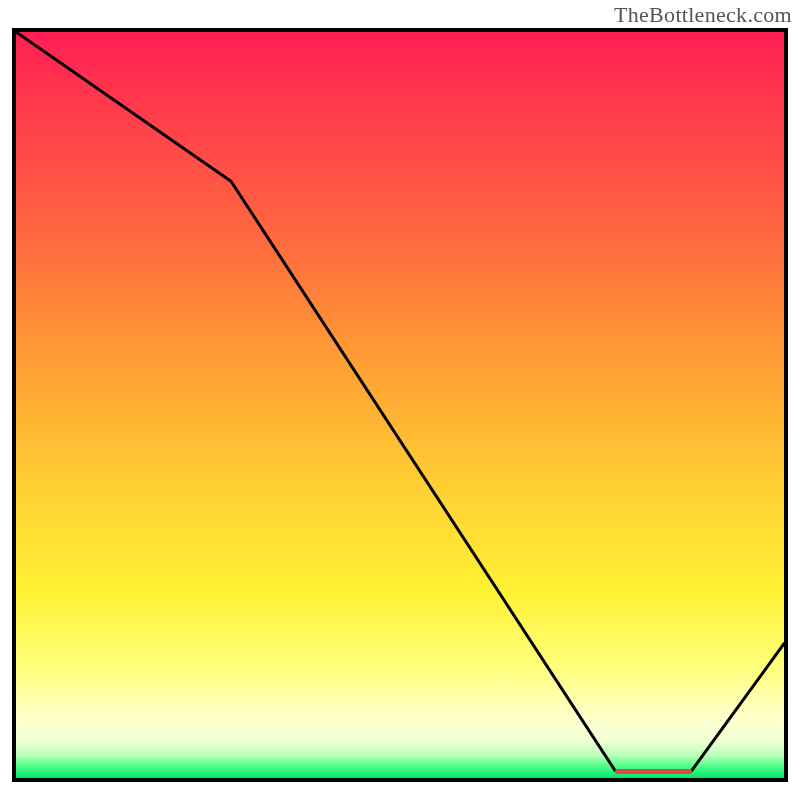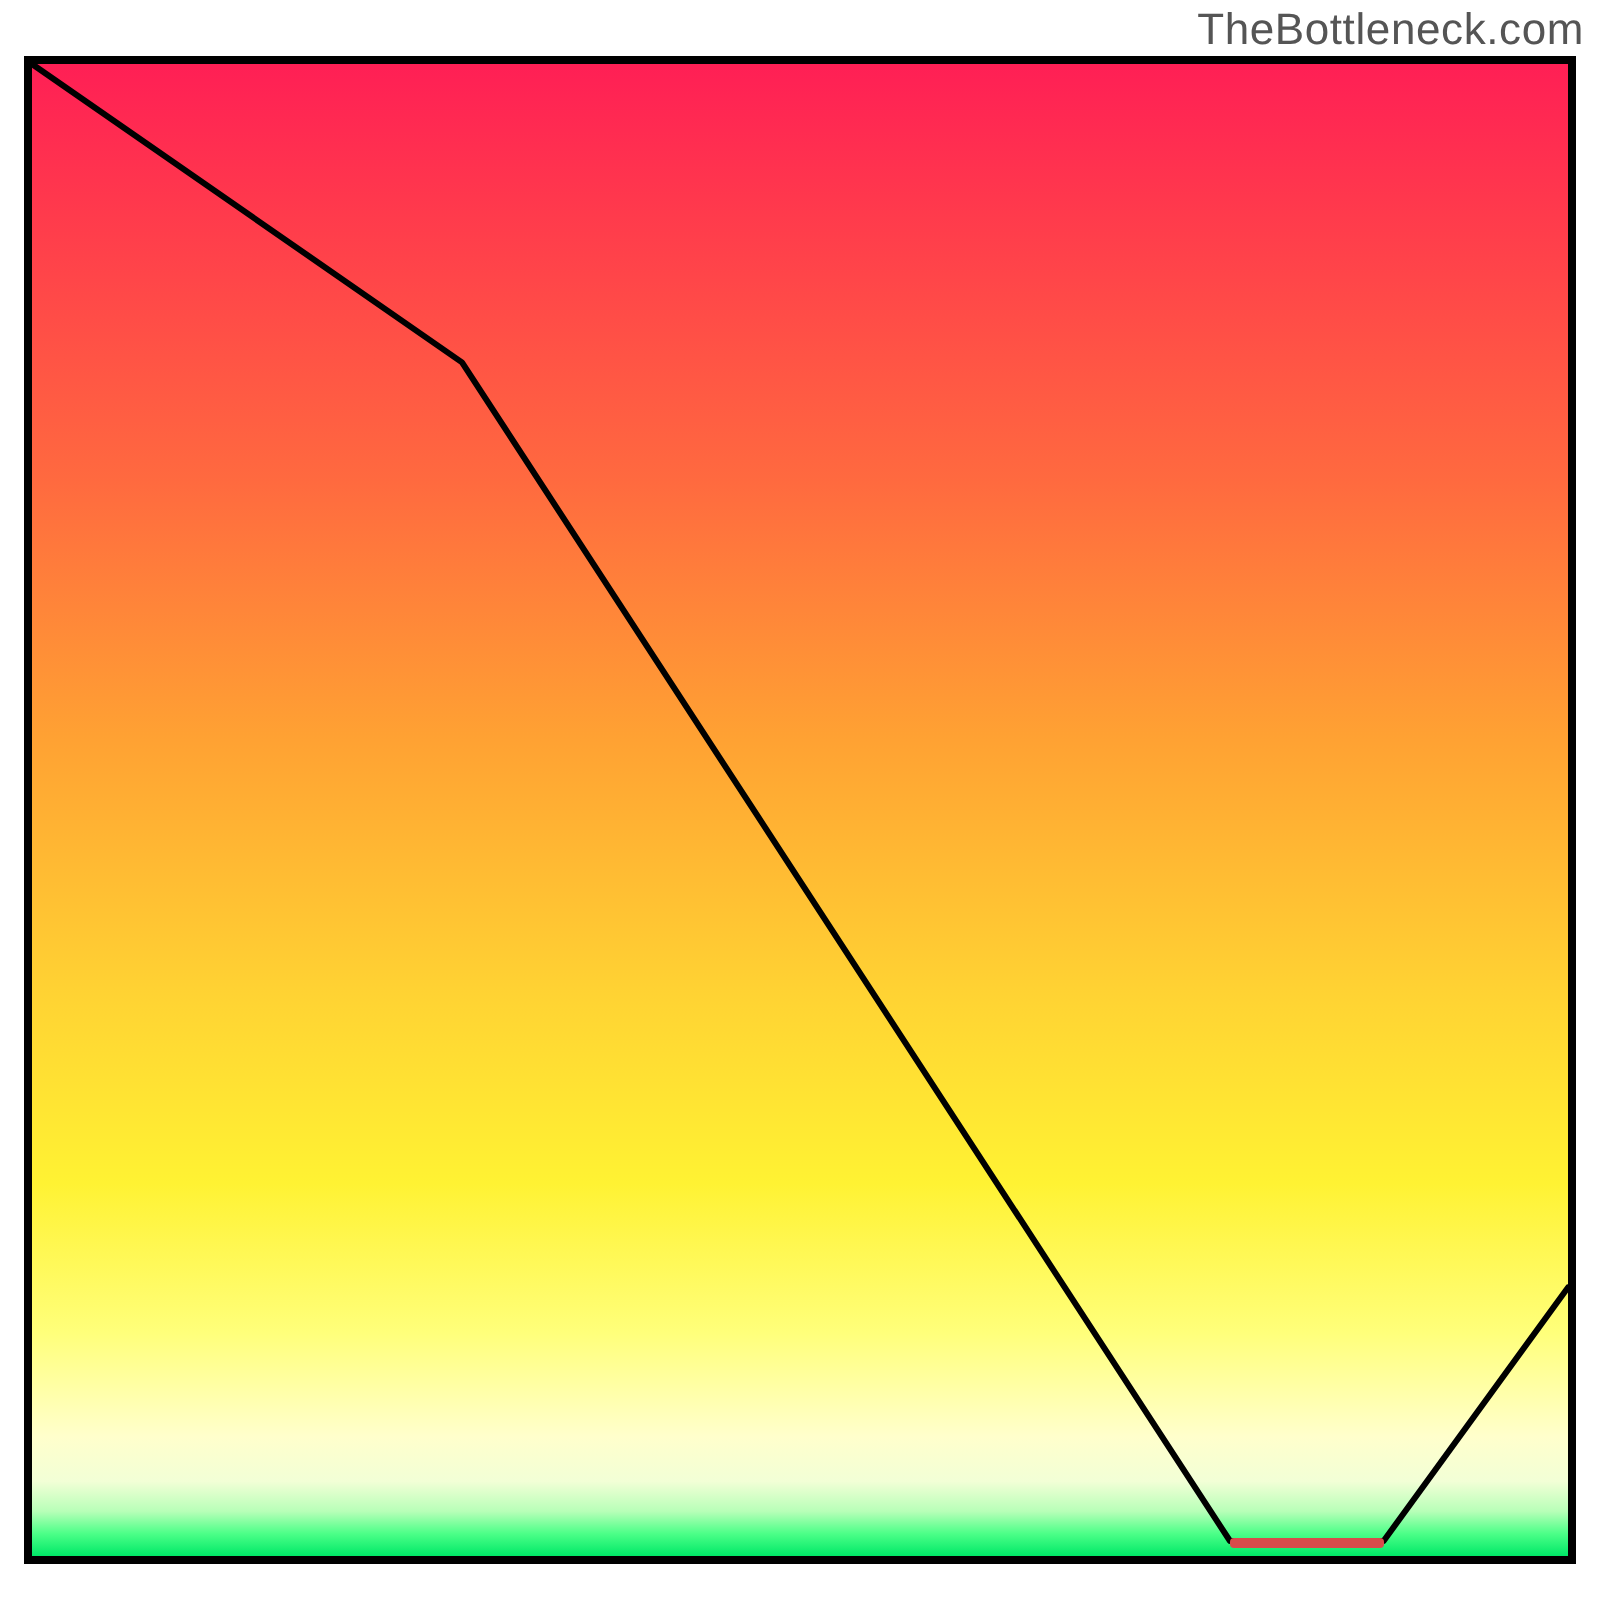--- a/index.html
+++ b/index.html
@@ -7,20 +7,21 @@
     padding: 0;
     width: 800px;
     height: 800px;
     background: #ffffff;
     font-family: Arial, Helvetica, sans-serif;
   }
   .page {
     position: relative;
     width: 800px;
     height: 716px;
+    font-family: Liberation Serif, serif;
   }
   .attribution {
     position: absolute;
     top: 2px;
     right: 8px;
     font-size: 22px;
     color: #555555;
     font-weight: 500;
     letter-spacing: 0.3px;
   }

